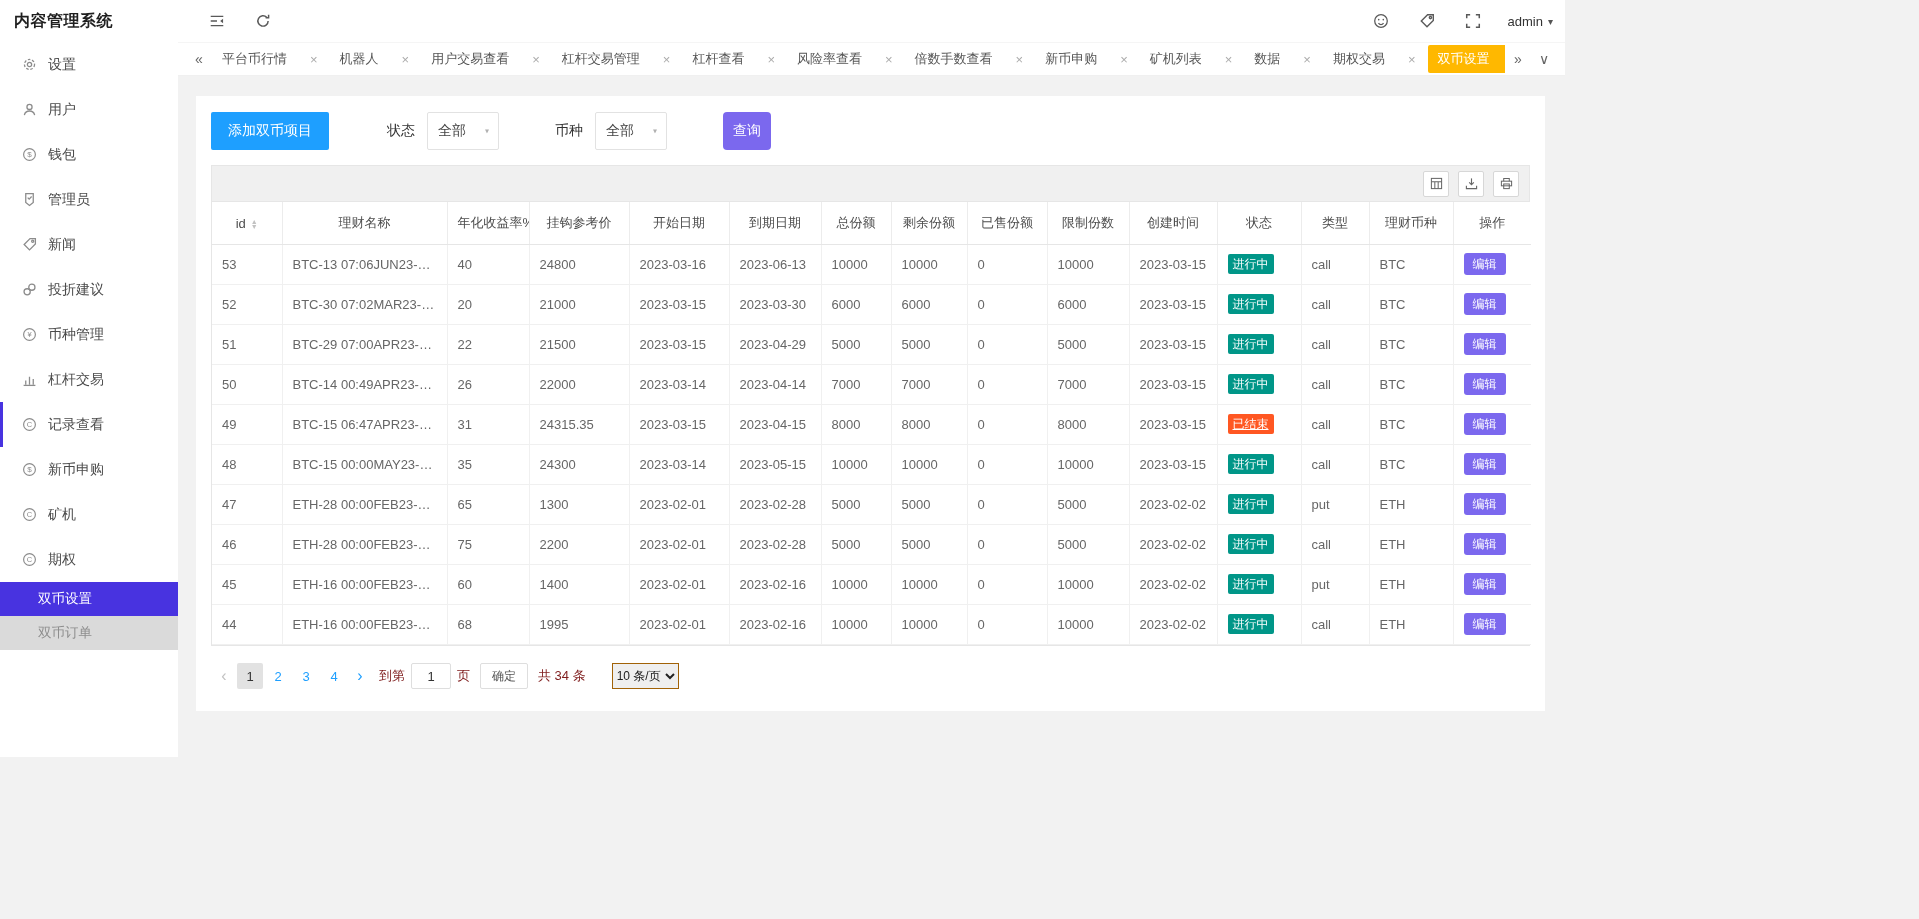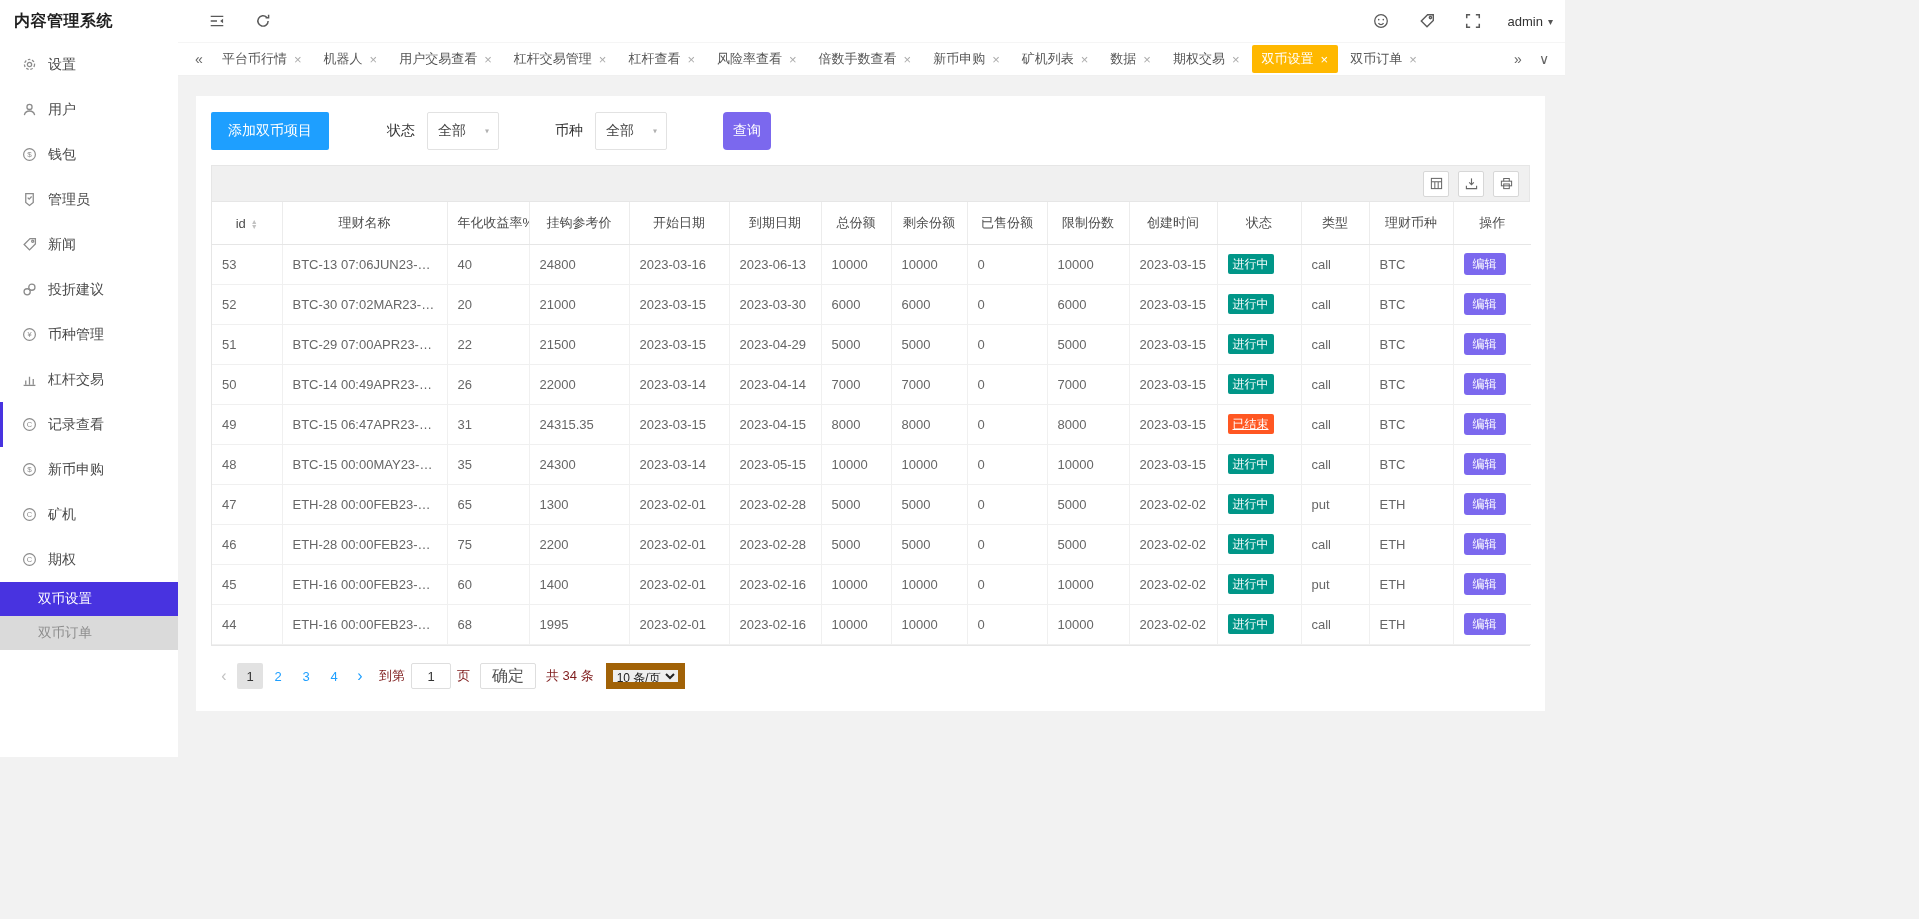--- a/index.html
+++ b/index.html
@@ -26,21 +26,21 @@
   .topbar { height:42px; background:#fff; display:flex; align-items:center; justify-content:space-between; padding:0 12px 0 16px; }
   .tb-left,.tb-right { display:flex; align-items:center; }
   .tb-icon { color:#595959; display:inline-flex; padding:0 15px; cursor:pointer; }
   .tb-icon svg { width:16px; height:16px; }
   .user { font-size:13px; color:#333; display:flex; align-items:center; gap:5px; margin-left:12px; cursor:pointer; }
   .user .arrow { font-size:10px; color:#555; }
 
   .tabbar { height:34px; background:#fff; border-top:1px solid #f5f5f5; border-bottom:1px solid #f0f0f0; display:flex; align-items:center; padding:0 8px; }
   .tab-nav { width:26px; text-align:center; color:#666; font-size:14px; cursor:pointer; flex-shrink:0; }
   .tab-list { flex:1; display:flex; align-items:center; gap:2px; overflow:hidden; }
-  .tab { display:flex; align-items:center; gap:7px; padding:5px 10px; font-size:13px; color:#555; border-radius:2px; cursor:pointer; white-space:nowrap; }
+  .tab { display:flex; align-items:center; gap:23px; padding:5px 10px; font-size:13px; color:#555; border-radius:2px; cursor:pointer; white-space:nowrap; }
   .tab-close { color:#ababab; font-size:13px; line-height:1; }
   .tab.active { background:#ffb800; color:#fff; }
   .tab.active .tab-close { color:#fff; }
 
   .content { flex:1; background:#f2f2f2; padding:20px 20px 0 18px; overflow:hidden; }
   .card { background:#fff; padding:16px 15px 18px; }
 
   
   .filters { display:flex; align-items:center; margin-bottom:15px; }
   .btn-add { background:#1e9fff; color:#fff; border:none; height:38px; padding:0 17px; font-size:14px; border-radius:2px; cursor:pointer; margin-right:58px; font-family:inherit; }
@@ -78,22 +78,22 @@
 
   
   .pagination { display:flex; align-items:center; margin-top:13px; font-size:13px; color:#666; }
   .pg-btn { width:26px; height:26px; display:inline-flex; align-items:center; justify-content:center; font-size:16px; color:#1e9fff; cursor:pointer; }
   .pg-btn.disabled { color:#c2c2c2; }
   #page-nums { display:inline-flex; align-items:center; gap:2px; }
   .pg-num { min-width:26px; height:26px; display:inline-flex; align-items:center; justify-content:center; color:#1e9fff; cursor:pointer; border-radius:2px; }
   .pg-num.current { background:#e2e2e2; color:#333; }
   .pg-text { margin:8px 6px; color:#7f1d1d; }
   .pg-input { width:40px; height:26px; border:1px solid #dedede; border-radius:2px; text-align:center; font-size:13px; color:#333; font-family:inherit; }
-  .pg-confirm { height:26px; padding:0 11px; background:#fff; border:1px solid #dedede; border-radius:2px; font-size:16px; color:#555; cursor:pointer; margin:0 4px; font-family:Liberation Sans, sans-serif; }
-  .page-size { height:26px; border:7px solid #a16207; font-size:12px; color:#222; margin-left:6px; font-family:inherit; }
+  .pg-confirm { height:26px; padding:0 11px; background:#fff; border:1px solid #dedede; border-radius:2px; font-size:12px; color:#555; cursor:pointer; margin:0 4px; font-family:Liberation Sans, sans-serif; }
+  .page-size { height:26px; border:1px solid #a16207; font-size:12px; color:#222; margin-left:20px; font-family:inherit; }
 </style>
 </head>
 <body>
 
 <svg width="0" height="0" style="position:absolute" aria-hidden="true">
   <defs>
     <symbol id="i-gear" viewBox="0 0 14 14" fill="none" stroke="currentColor" stroke-width="1.2">
       <circle cx="7" cy="7" r="2"></circle>
         <circle cx="7" cy="7" r="4.7" stroke-dasharray="2.4 1.6"></circle>
     </symbol>

